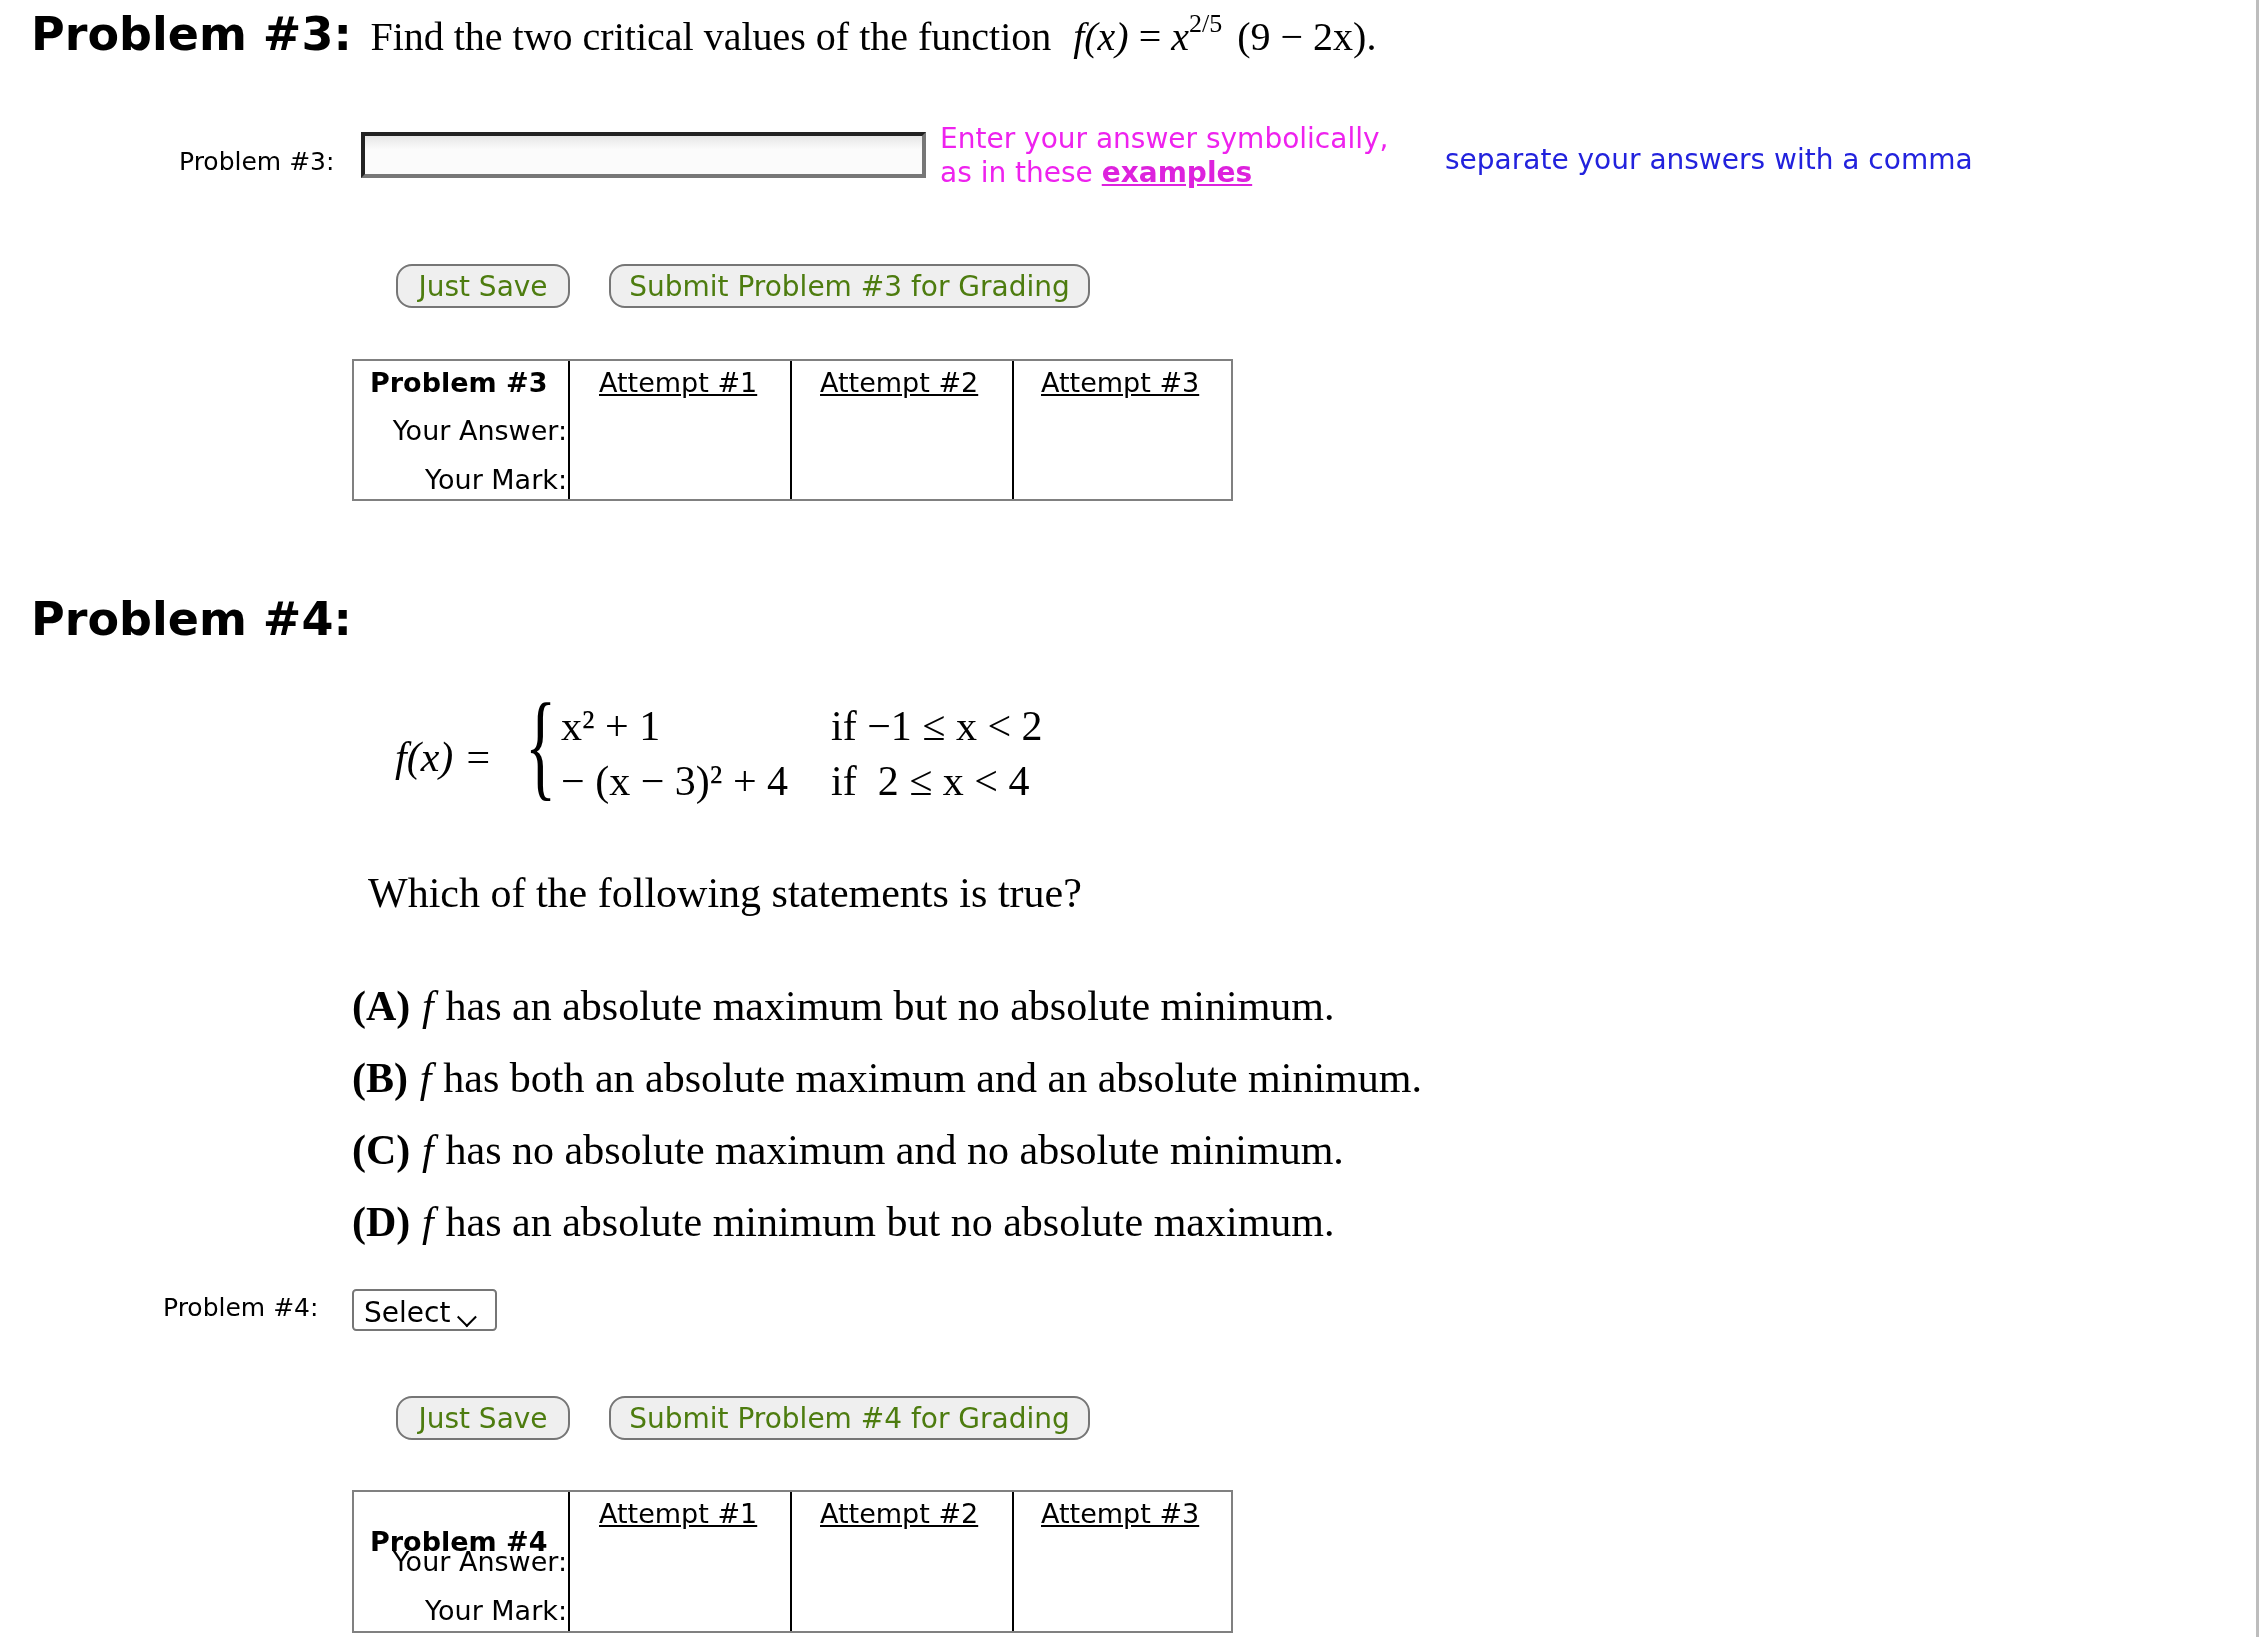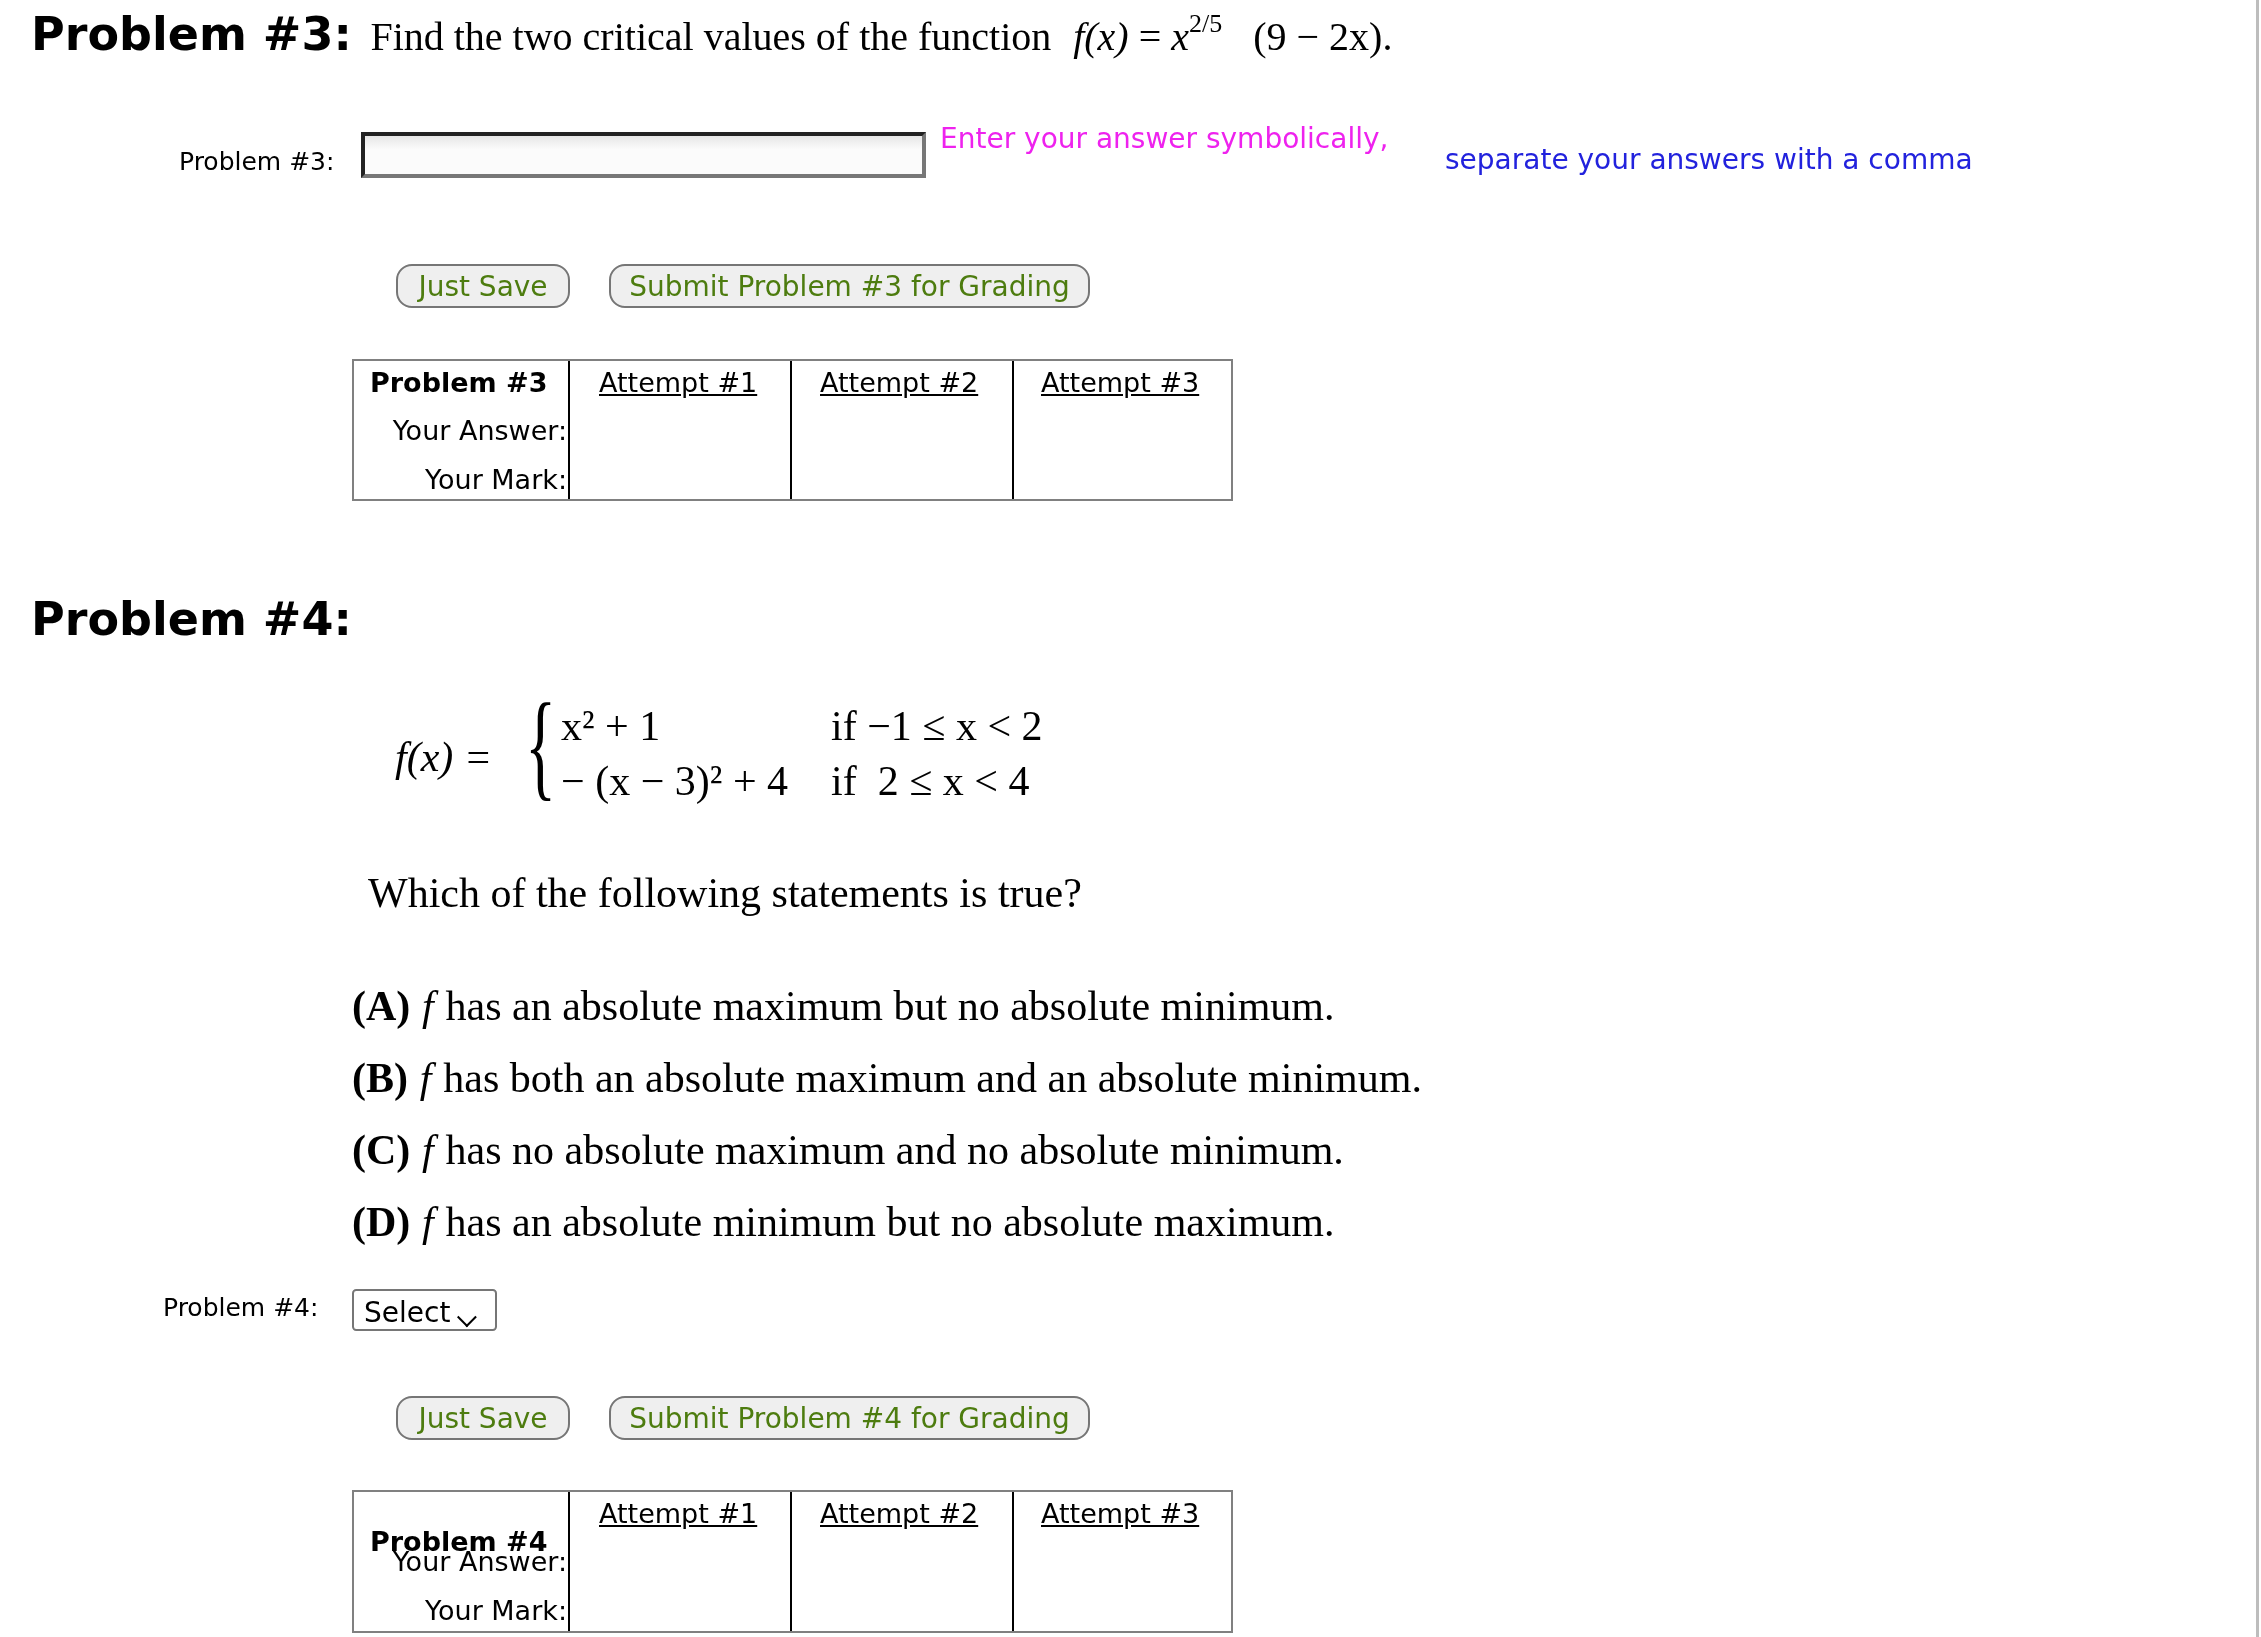--- a/index.html
+++ b/index.html
@@ -65,29 +65,30 @@
 <div class="vline"></div>
 
 <div class="prob-head" style="top:6.7px;">
   <span class="num">Problem #3:</span>
   <span class="stmt">
     <span>Find the two critical values of the function</span>
     <span style="margin-left:11.8px;">
       <span class="it">f(x)</span>
       <span>=</span>
       <span class="it">x</span><sup>2/5</sup>
-      <span style="margin-left:21px;">(9 − 2x)</span><span>.</span>
+      <span style="margin-left:5px;">(9 − 2x)</span><span>.</span>
     </span>
   </span>
 </div>
 
 <div class="lbl" style="left:179px; top:147px;">Problem #3:</div>
 <input class="answer-input" type="text" value="" style="">
 <div class="hint">
   <div>Enter your answer symbolically,</div>
+  <div><span>as in these </span><a href="#">examples</a></div>
 </div>
 <div class="sep-hint">separate your answers with a comma</div>
 
 <div class="btn" style="left:396px; top:264px; width:174px;">Just Save</div>
 <div class="btn" style="left:609px; top:264px; width:481px;">Submit Problem #3 for Grading</div>
 
 <div class="attempts" style="left:352px; top:359px; width:881px; height:142px;">
   <div class="col" style="left:214px;"></div>
   <div class="col" style="left:436px;"></div>
   <div class="col" style="left:658px;"></div>

